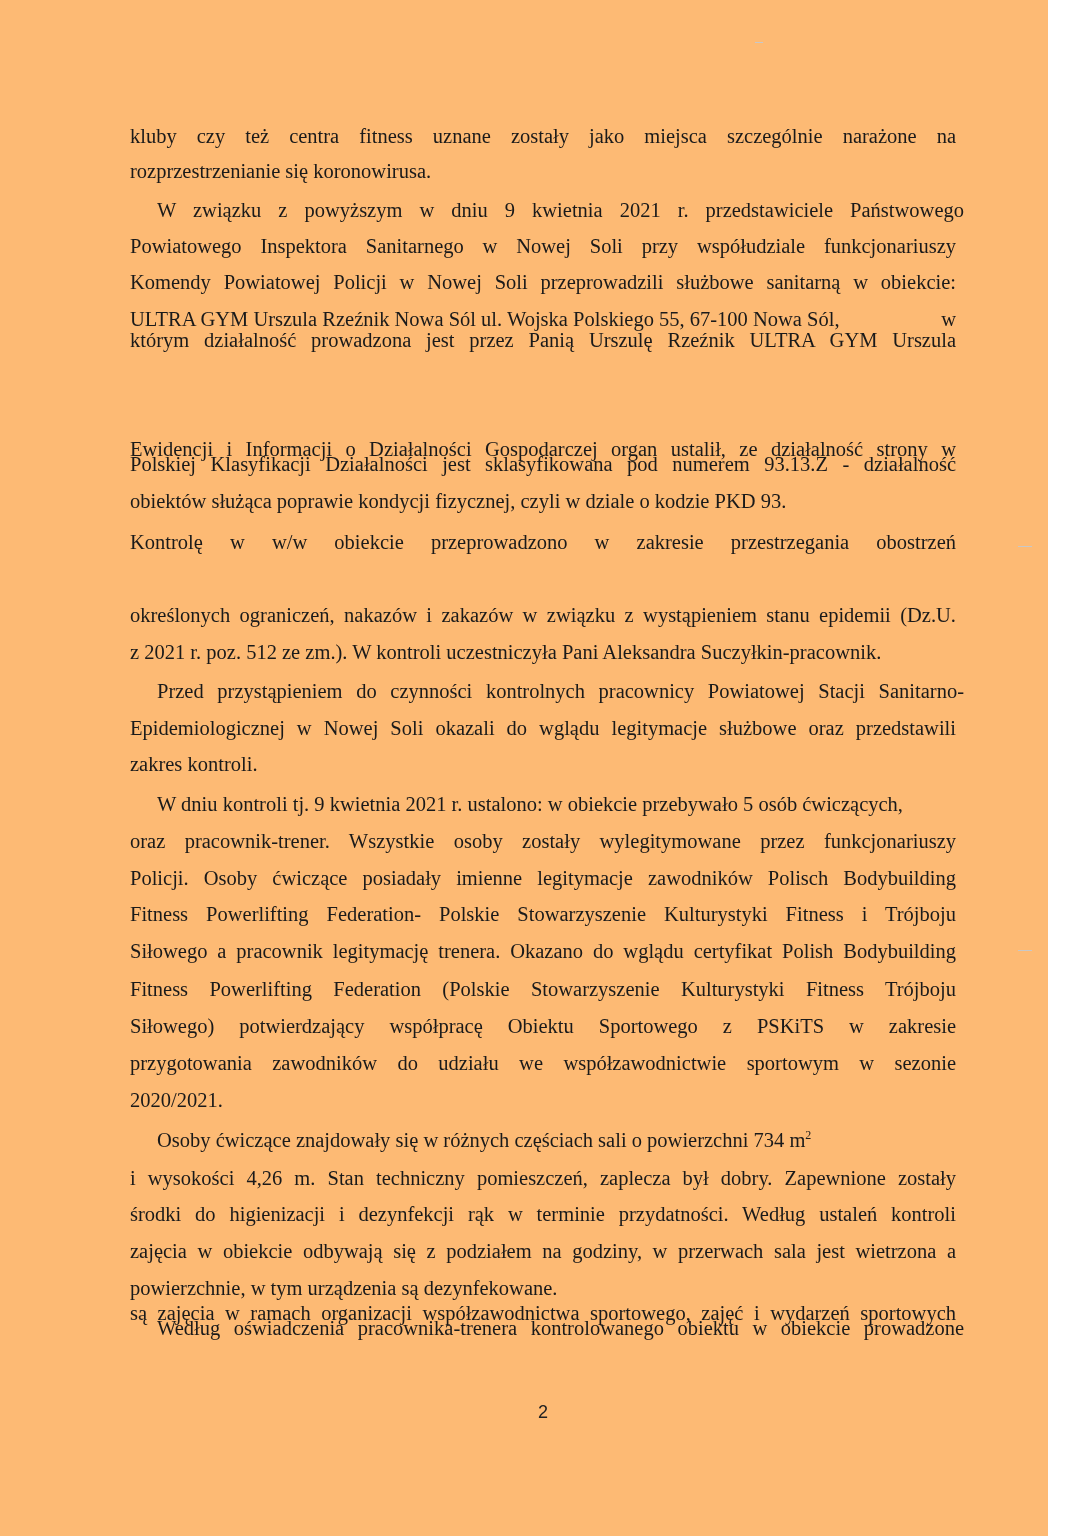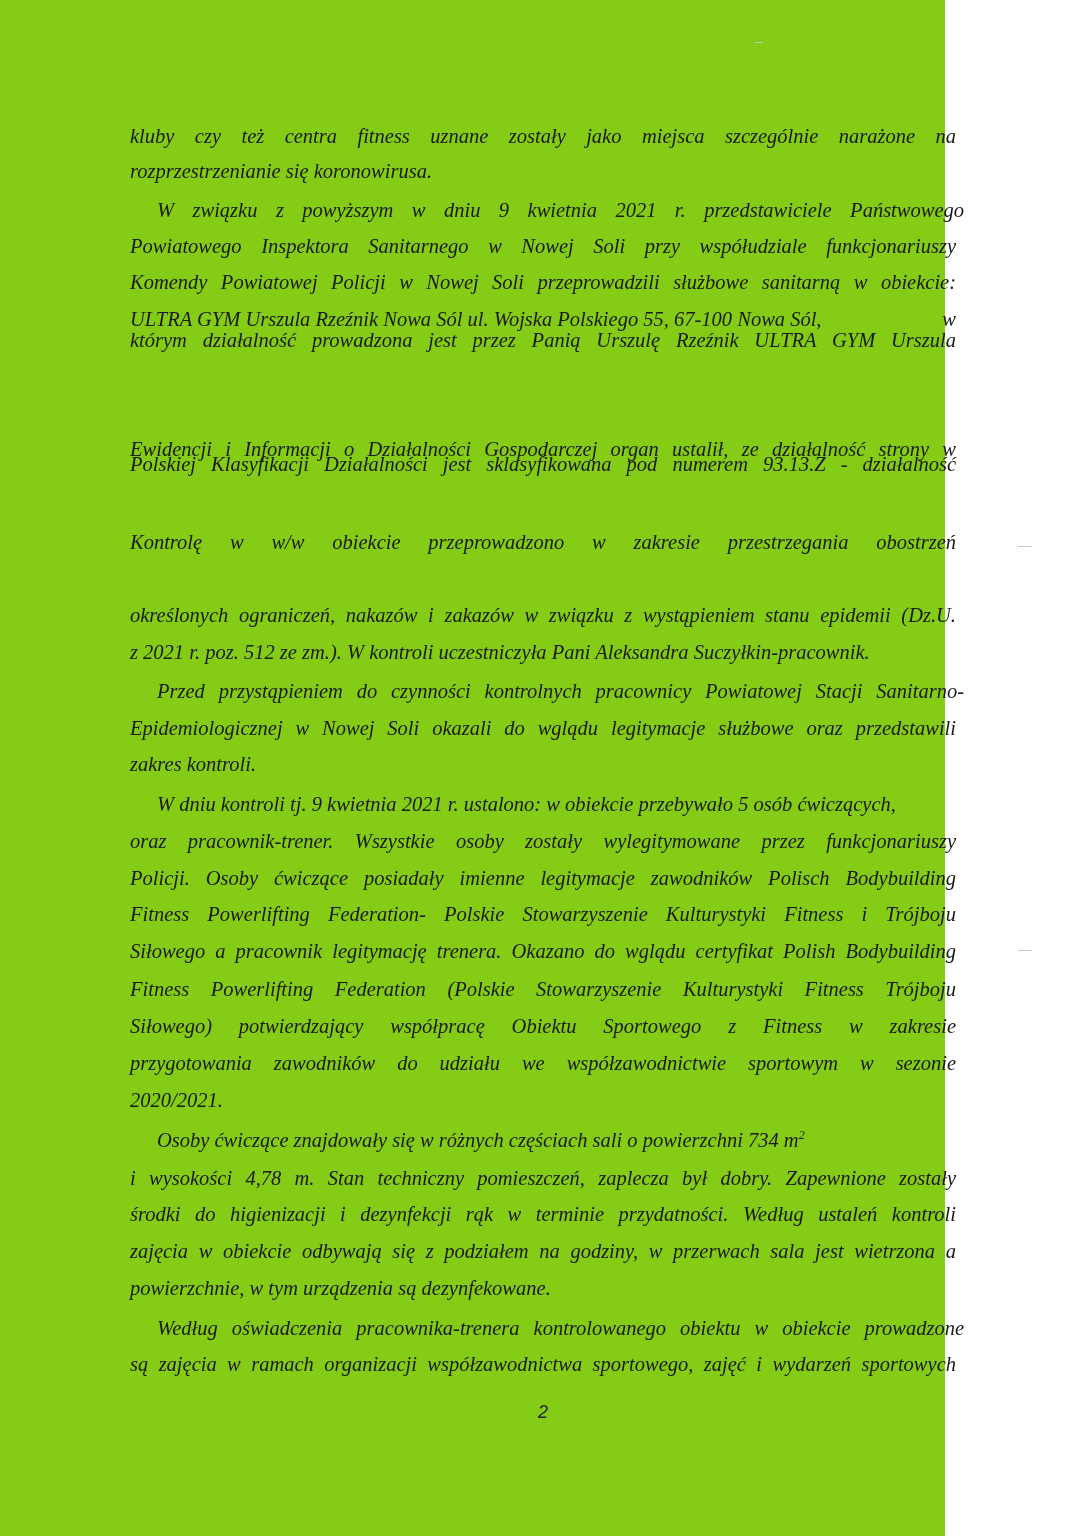--- a/index.html
+++ b/index.html
@@ -1,17 +1,17 @@
 <!DOCTYPE html>
 <html><head>
 <meta charset="utf-8">
 <style>
   html, body { margin:0; padding:0; }
   body { width:1086px; height:1536px; background:#ffffff; position:relative; overflow:hidden; }
-  .page { position:absolute; left:0; top:0; width:945px; height:1536px; background:#84cc16;font-style:italic; }
+  .page { position:absolute; left:0; top:0; width:1048px; height:1536px; background:#fdba74; }
   .line {
     position:absolute; left:130px; width:826px;
     font-family:"Liberation Serif", serif; font-size:20.5px; color:#1a1a1a;
     white-space:nowrap; line-height:24px;
   }
   .just { text-align:justify; text-align-last:justify; }
   .indent { left:157px; width:807px; }
   .pagenum { position:absolute; top:1402px; left:0; width:1086px; text-align:center;
     font-family:"Liberation Sans", sans-serif; font-size:18px; color:#222; }
   .mark { position:absolute; background:#c8c8c8; height:1px; }
@@ -30,44 +30,45 @@
   <div class="line just indent" style="top:198px">W związku z powyższym w dniu 9 kwietnia 2021 r. przedstawiciele Państwowego</div>
   <div class="line just" style="top:234px">Powiatowego Inspektora Sanitarnego w Nowej Soli przy współudziale funkcjonariuszy</div>
   <div class="line just" style="top:270px">Komendy Powiatowej Policji w Nowej Soli przeprowadzili służbowe sanitarną w obiekcie:</div>
   <div class="line" style="top:307px">
     <span>ULTRA GYM Urszula Rzeźnik Nowa Sól ul. Wojska Polskiego 55, 67-100 Nowa Sól,</span>
     <span style="position:absolute;right:0;">w</span>
   </div>
   <div class="line just" style="top:328px">którym działalność prowadzona jest przez Panią Urszulę Rzeźnik ULTRA GYM Urszula</div>
   <div class="line just" style="top:437px">Ewidencji i Informacji o Działalności Gospodarczej organ ustalił, ze działalność strony w</div>
   <div class="line just" style="top:452px">Polskiej Klasyfikacji Działalności jest sklasyfikowana pod numerem 93.13.Z - działalność</div>
+  <div class="line" style="top:489px">obiektów służąca poprawie kondycji fizycznej, czyli w dziale o kodzie PKD 93.</div>
 
   <div class="line just" style="top:530px">Kontrolę w w/w obiekcie przeprowadzono w zakresie przestrzegania obostrzeń</div>
   <div class="line just" style="top:603px">określonych ograniczeń, nakazów i zakazów w związku z wystąpieniem stanu epidemii (Dz.U.</div>
   <div class="line" style="top:640px">z 2021 r. poz. 512 ze zm.). W kontroli uczestniczyła Pani Aleksandra Suczyłkin-pracownik.</div>
 
   <div class="line just" style="top:716px">Epidemiologicznej w Nowej Soli okazali do wglądu legitymacje służbowe oraz przedstawili</div>
   <div class="line just indent" style="top:679px">Przed przystąpieniem do czynności kontrolnych pracownicy Powiatowej Stacji Sanitarno-</div>
   <div class="line" style="top:752px">zakres kontroli.</div>
 
   <div class="line indent" style="top:792px">W dniu kontroli tj. 9 kwietnia 2021 r. ustalono: w obiekcie przebywało 5 osób ćwiczących,</div>
   <div class="line just" style="top:829px">oraz pracownik-trener. Wszystkie osoby zostały wylegitymowane przez funkcjonariuszy</div>
   <div class="line just" style="top:866px">Policji. Osoby ćwiczące posiadały imienne legitymacje zawodników Polisch Bodybuilding</div>
   <div class="line just" style="top:902px">Fitness Powerlifting Federation- Polskie Stowarzyszenie Kulturystyki Fitness i Trójboju</div>
   <div class="line just" style="top:939px">Siłowego a pracownik legitymację trenera. Okazano do wglądu certyfikat Polish Bodybuilding</div>
   <div class="line just" style="top:977px">Fitness Powerlifting Federation (Polskie Stowarzyszenie Kulturystyki Fitness Trójboju</div>
-  <div class="line just" style="top:1014px">Siłowego) potwierdzający współpracę Obiektu Sportowego z Fitness w zakresie</div>
+  <div class="line just" style="top:1014px">Siłowego) potwierdzający współpracę Obiektu Sportowego z PSKiTS w zakresie</div>
   <div class="line just" style="top:1051px">przygotowania zawodników do udziału we współzawodnictwie sportowym w sezonie</div>
   <div class="line" style="top:1088px">2020/2021.</div>
 
   <div class="line indent" style="top:1128px">
     <span>Osoby ćwiczące znajdowały się w różnych częściach sali o powierzchni 734 m</span><sup>2</sup>
   </div>
-  <div class="line just" style="top:1166px">i wysokości 4,78 m. Stan techniczny pomieszczeń, zaplecza był dobry. Zapewnione zostały</div>
+  <div class="line just" style="top:1166px">i wysokości 4,26 m. Stan techniczny pomieszczeń, zaplecza był dobry. Zapewnione zostały</div>
   <div class="line just" style="top:1202px">środki do higienizacji i dezynfekcji rąk w terminie przydatności. Według ustaleń kontroli</div>
   <div class="line just" style="top:1239px">zajęcia w obiekcie odbywają się z podziałem na godziny, w przerwach sala jest wietrzona a</div>
   <div class="line" style="top:1276px">powierzchnie, w tym urządzenia są dezynfekowane.</div>
 
   <div class="line just indent" style="top:1316px">Według oświadczenia pracownika-trenera kontrolowanego obiektu w obiekcie prowadzone</div>
-  <div class="line just" style="top:1352px">są zajęcia w ramach organizacji współzawodnictwa sportowego, zajęć i wydarzeń sportowych</div>
+  <div class="line just" style="top:1301px">są zajęcia w ramach organizacji współzawodnictwa sportowego, zajęć i wydarzeń sportowych</div>
 
   <div class="pagenum">2</div>
 </div>
 
 </body></html>

